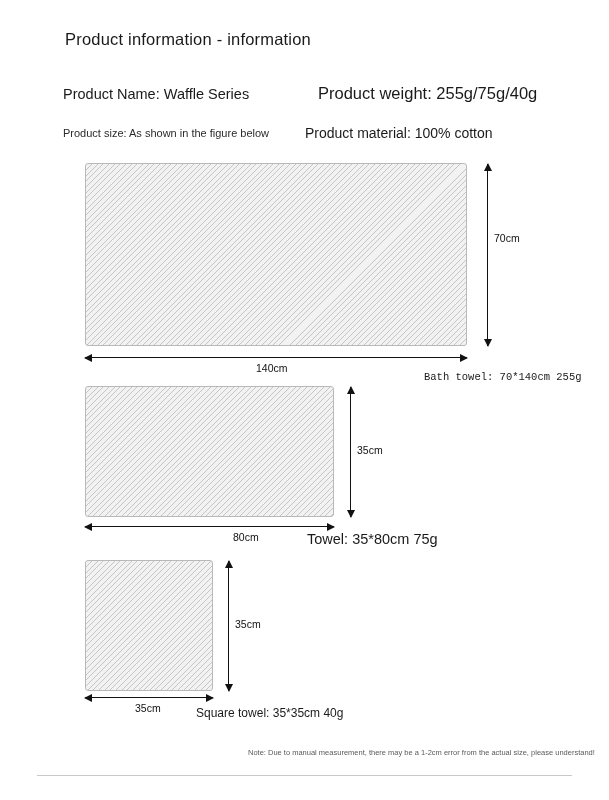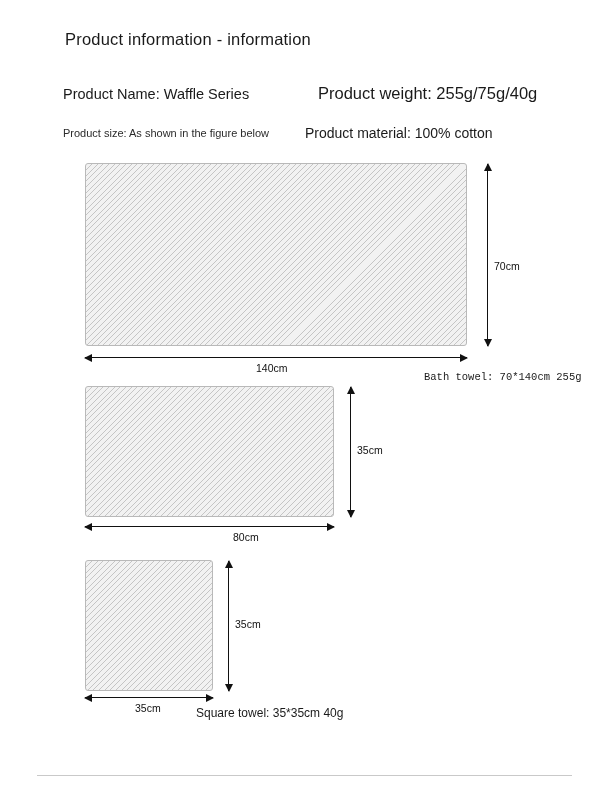--- a/index.html
+++ b/index.html
@@ -132,21 +132,21 @@
     position: absolute;
     font-size: 10.5px;
     color: #111;
     white-space: nowrap;
   }
 
   
   .bath-width  { left: 85px;  top: 357px; width: 382px; }
   .bath-width-label { left: 256px; top: 362px; }
   .bath-height { left: 487px; top: 164px; height: 182px; }
-  .bath-height-label { left: 494px; top: 260px; }
+  .bath-height-label { left: 494px; top: 232px; }
 
   .towel-width { left: 85px;  top: 526px; width: 249px; }
   .towel-width-label { left: 193px; top: 531px; margin-left: 40px; }
   .towel-height { left: 350px; top: 387px; height: 130px; }
   .towel-height-label { left: 357px; top: 444px; }
 
   .square-width { left: 85px;  top: 697px; width: 128px; }
   .square-width-label { left: 135px; top: 702px; }
   .square-height { left: 228px; top: 561px; height: 130px; }
   .square-height-label { left: 235px; top: 618px; }
@@ -213,23 +213,25 @@
   <div class="dim-label bath-width-label">140cm</div>
   <div class="dim-v bath-height"></div>
   <div class="dim-label bath-height-label">70cm</div>
   <div class="cap-bath">Bath towel: 70*140cm 255g</div>
 
   <div class="swatch towel"></div>
   <div class="dim-h towel-width"></div>
   <div class="dim-label towel-width-label">80cm</div>
   <div class="dim-v towel-height"></div>
   <div class="dim-label towel-height-label">35cm</div>
+  <div class="cap-towel">Towel: 35*80cm 75g</div>
 
   <div class="swatch square"></div>
   <div class="dim-h square-width"></div>
   <div class="dim-label square-width-label">35cm</div>
   <div class="dim-v square-height"></div>
   <div class="dim-label square-height-label">35cm</div>
   <div class="cap-square">Square towel: 35*35cm 40g</div>
 
+  <div class="note">Note: Due to manual measurement, there may be a 1-2cm error from the actual size, please understand!</div>
   <div class="footer-rule"></div>
 
 </div>
 
 </body></html>

